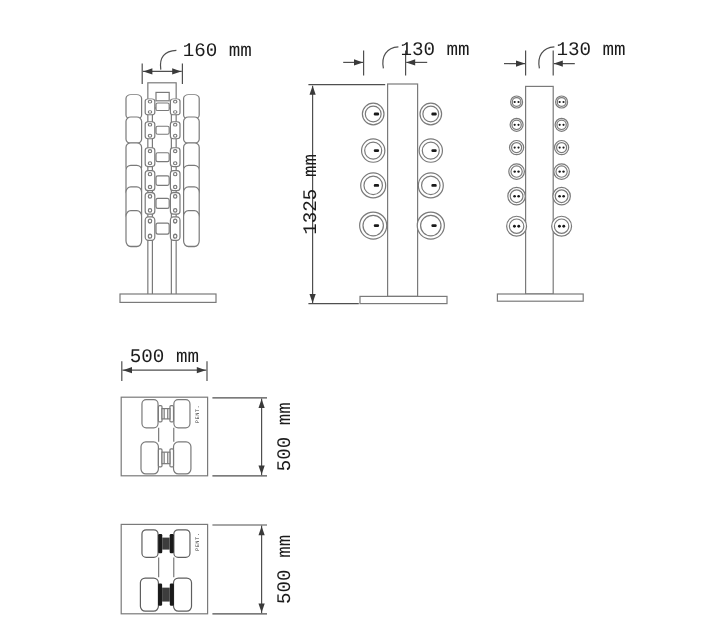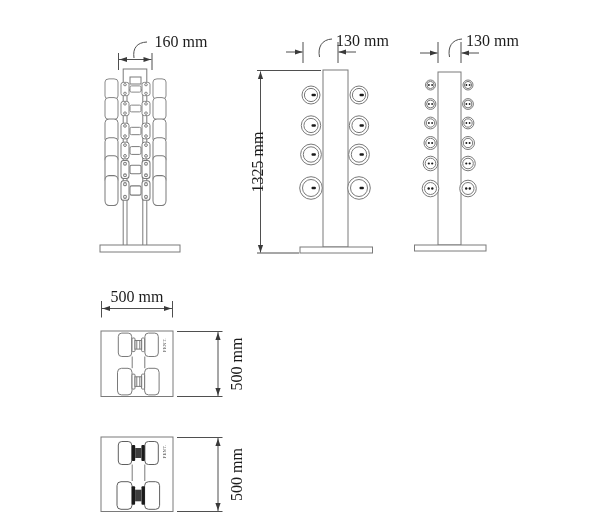--- a/index.html
+++ b/index.html
@@ -1,17 +1,17 @@
 <!DOCTYPE html>
 <html><head>
 <meta charset="utf-8">
 <style>
   html,body{margin:0;padding:0;background:#fff;}
   .canvas{width:601px;height:526px;background:#ffffff;position:relative;overflow:hidden;
-          font-family:Liberation Serif, serif;}
+          font-family:Liberation Mono, monospace;}
   svg{display:block;}
   .geo{stroke:#7a7a7a;fill:none;stroke-width:1;}
   .geow{stroke:#7a7a7a;fill:#ffffff;stroke-width:1;}
   .geod{stroke:#5f5f5f;fill:#ffffff;stroke-width:1;}
   .dim{stroke:#4f4f4f;fill:none;stroke-width:1;}
   .arr{fill:#3a3a3a;stroke:none;}
   .lbl{fill:#1c1c1c;font-size:16px;}
   .brand{fill:#3f3f3f;font-size:4.5px;letter-spacing:0.35px;}
   .dark{fill:#1a1a1a;stroke:none;}
   .mid{fill:#3d3d3d;stroke:none;}

